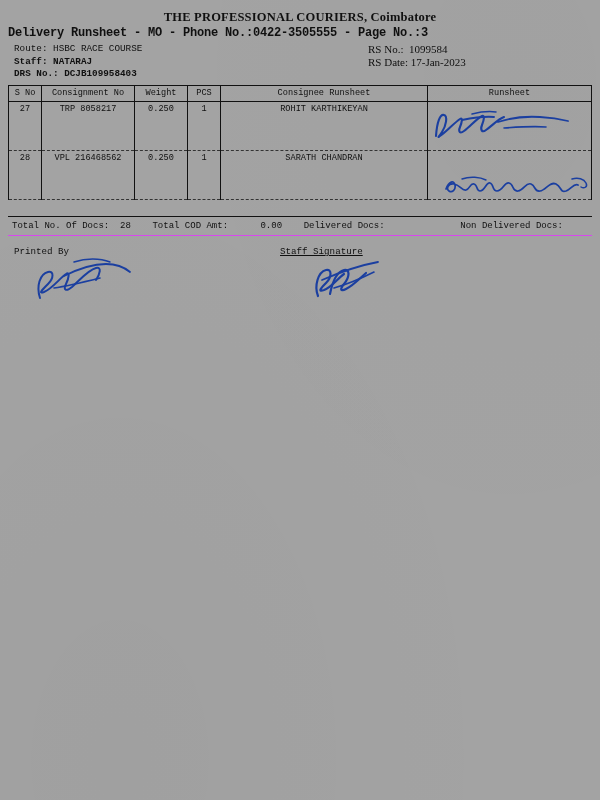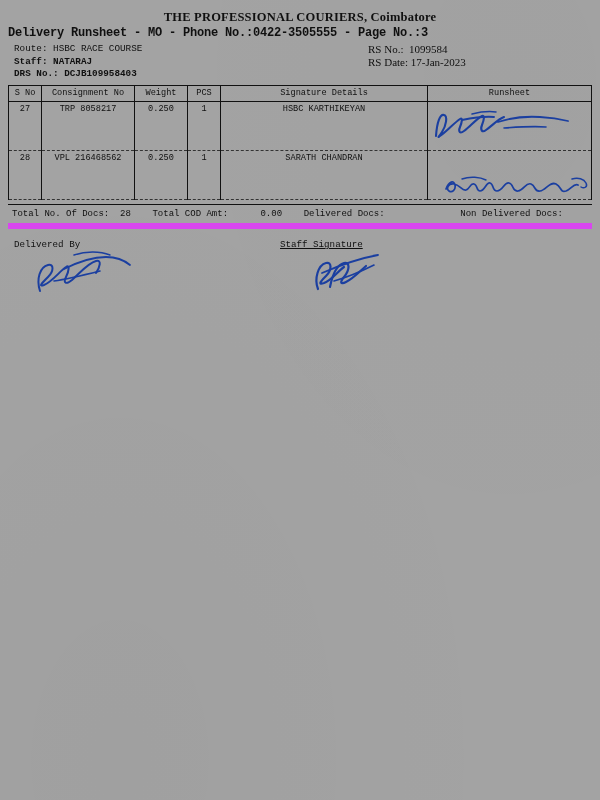--- a/index.html
+++ b/index.html
@@ -109,22 +109,22 @@
   .col-sig { width: auto; }
 
   td.cell-val {
     font-size: 8.8px;
     padding-top: 3px;
   }
 
   .totals {
     position: relative;
     border-top: 1px solid #111;
-    border-bottom: 6px solid #d946ef;
-    margin-top: 4px;
+    border-bottom: 1px solid #d946ef;
+    margin-top: 16px;
     padding: 3px 0 3px 4px;
     font-size: 9px;
     line-height: 12.5px;
   }
   .totals-row { white-space: pre; }
 
   .footer {
     margin-top: 10px;
     position: relative;
     height: 70px;
@@ -171,31 +171,31 @@
       </div>
     </div>
 
     <table class="runsheet">
       <thead>
         <tr>
           <th class="col-sno">S No</th>
           <th class="col-cons">Consignment No</th>
           <th class="col-weight">Weight</th>
           <th class="col-pcs">PCS</th>
-          <th class="col-consignee">Signature Details</th>
+          <th class="col-consignee">Consignee Runsheet</th>
           <th class="col-sig">Runsheet</th>
         </tr>
       </thead>
       <tbody>
         <tr>
           <td class="cell-val">27</td>
           <td class="cell-val">TRP 8058217</td>
           <td class="cell-val">0.250</td>
           <td class="cell-val">1</td>
-          <td class="cell-val">HSBC KARTHIKEYAN</td>
+          <td class="cell-val">ROHIT KARTHIKEYAN</td>
           <td class="sig-cell">
             <svg class="sig-svg" style="left:0; top:4px;" width="170" height="40" viewBox="0 0 170 40">
               <path class="sig-ink" stroke-width="2.1" d="M8,30 C9,16 12,8 16,9 C20,10 18,20 14,26 C11,31 9,32 12,30 C18,26 26,17 32,13 C35,11 34,16 32,21 C30,26 32,28 36,25 C42,21 48,13 54,10 C57,9 56,14 54,19 C52,24 54,27 58,24 C64,20 70,13 76,11"></path>
               <path class="sig-ink" stroke-width="1.9" d="M34,14 C44,12 56,10 66,11"></path>
               <path class="sig-ink" stroke-width="1.8" d="M70,16 C82,12 96,10 112,11 C122,11.5 132,13 140,15"></path>
               <path class="sig-ink" stroke-width="1.6" d="M76,22 C90,21 104,20 118,21"></path>
               <path class="sig-ink" stroke-width="1.5" d="M44,8 C52,6 60,5 68,6"></path>
             </svg>
           </td>
         </tr>
@@ -214,21 +214,21 @@
           </td>
         </tr>
       </tbody>
     </table>
 
     <div class="totals">
       <div class="totals-row">Total No. Of Docs:  28    Total COD Amt:      0.00    Delivered Docs:              Non Delivered Docs:</div>
     </div>
 
     <div class="footer">
-      <div class="verified-label">Delivered By</div>
+      <div class="verified-label">Printed By</div>
       <div class="staff-label">Staff Signature</div>
 
       <svg class="sig-svg" style="left:22px; top:10px;" width="110" height="50" viewBox="0 0 110 50">
         <path class="sig-ink" stroke-width="2.0" d="M10,42 C6,30 10,18 18,16 C24,14.5 24,22 18,28 C12,34 8,38 14,36 C22,33 30,22 36,18 C40,15 39,22 36,28 C33,34 36,36 42,31 C50,24 58,14 66,12 C72,10.5 70,18 66,24"></path>
         <path class="sig-ink" stroke-width="1.8" d="M34,20 C46,14 62,8 76,8 C86,8 94,11 100,16"></path>
         <path class="sig-ink" stroke-width="1.6" d="M24,32 C38,30 54,26 70,22"></path>
         <path class="sig-ink" stroke-width="1.5" d="M44,6 C56,2 70,2 80,6"></path>
       </svg>
 
       <svg class="sig-svg" style="left:296px; top:12px;" width="90" height="46" viewBox="0 0 90 46">

